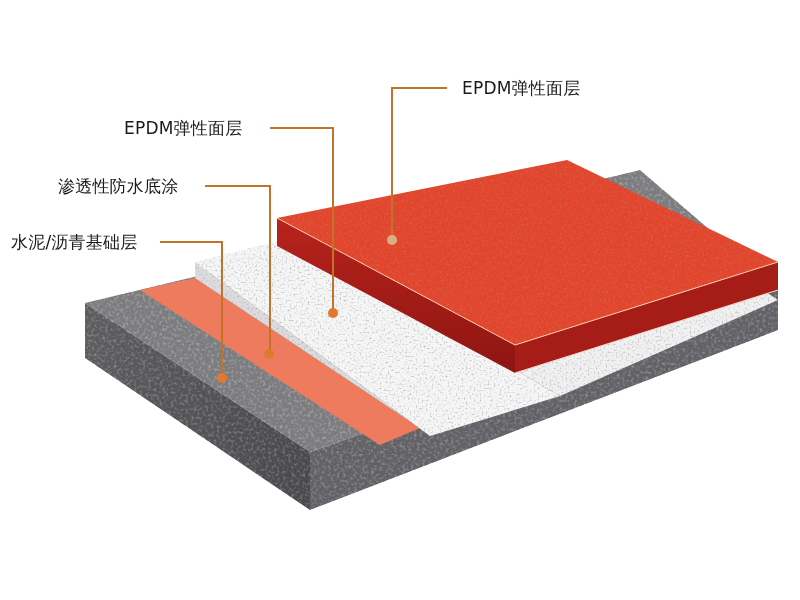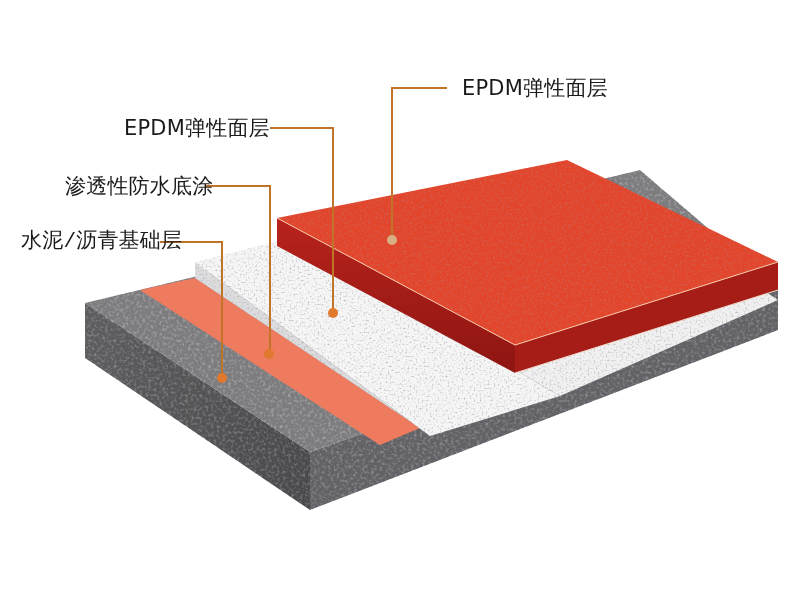--- a/index.html
+++ b/index.html
@@ -1,18 +1,18 @@
 <!DOCTYPE html>
 <html><head>
   <meta charset="utf-8">
   <style>
     html, body { margin: 0; padding: 0; background: #ffffff; }
     body { width: 800px; height: 600px; position: relative; overflow: hidden; font-family: "DejaVu Sans", "Liberation Sans", sans-serif; }
     #diagram { position: absolute; left: 0; top: 0; width: 800px; height: 600px; }
-    .label { position: absolute; font-size: 21px; color: #1a1a1a; white-space: nowrap; line-height: 18px; letter-spacing: 0.2px; }
+    .label { position: absolute; font-size: 17px; color: #1a1a1a; white-space: nowrap; line-height: 18px; letter-spacing: 0.2px; }
   </style>
 </head>
 <body>
 
 <svg id="diagram" viewBox="0 0 800 600" xmlns="http://www.w3.org/2000/svg">
   <defs>
     <filter id="grainGray" x="0" y="0" width="100%" height="100%">
       <feTurbulence type="fractalNoise" baseFrequency="0.35" numOctaves="2" seed="3" result="n"></feTurbulence>
       <feColorMatrix in="n" type="matrix" values="0 0 0 0 0  0 0 0 0 0  0 0 0 0 0  0 0 0 1.6 -0.75" result="a"></feColorMatrix>
       <feComposite in="SourceGraphic" in2="a" operator="arithmetic" k1="0" k2="1" k3="-0.35" k4="0"></feComposite>
@@ -83,14 +83,14 @@
   <circle cx="269" cy="354" r="5" fill="#e0782e"></circle>
 
   <g stroke="#c1732a" stroke-width="2" fill="none">
     <polyline points="160,242 222,242 222,378"></polyline>
   </g>
   <circle cx="222" cy="378" r="5" fill="#e0782e"></circle>
 </svg>
 
 <div class="label" style="left:462px; top:79px;">EPDM弹性面层</div>
 <div class="label" style="left:124px; top:119px;">EPDM弹性面层</div>
-<div class="label" style="left:65px; top:177px;text-align:center;">渗透性防水底涂</div>
-<div class="label" style="left:21px; top:233px;font-family:Liberation Mono, monospace;">水泥/沥青基础层</div>
+<div class="label" style="left:58px; top:177px;text-align:center;">渗透性防水底涂</div>
+<div class="label" style="left:11px; top:233px;">水泥/沥青基础层</div>
 
 </body></html>

